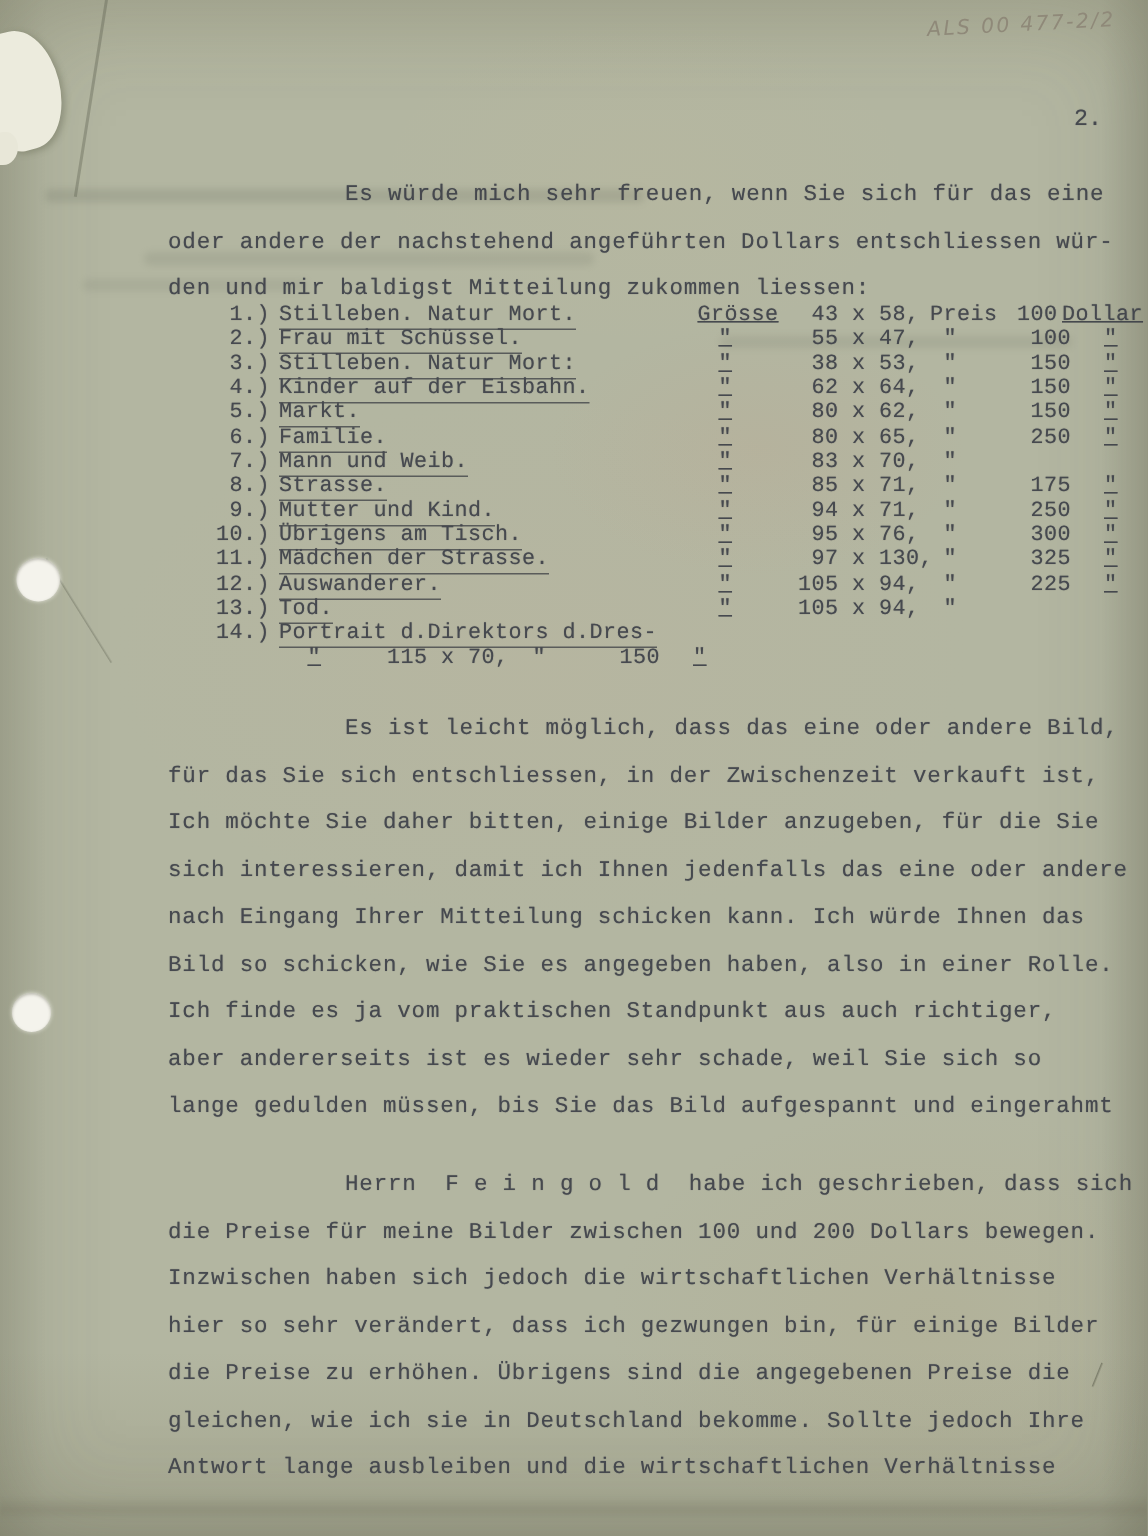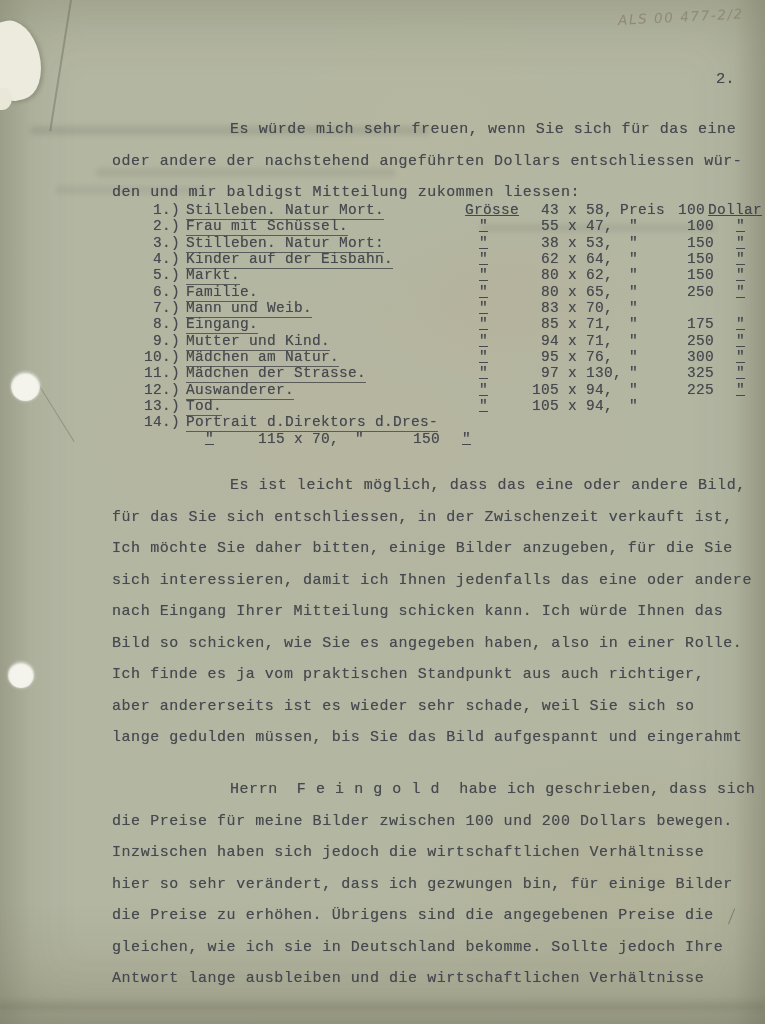--- a/index.html
+++ b/index.html
@@ -93,23 +93,23 @@
     </div>
 
   <div class="plist ink">
       <div class="trow"><span class="c-num">1.)</span><span class="c-title"><span class="utitle">Stilleben. Natur Mort.</span></span><span class="c-size">Grösse</span><span class="c-dim"> 43 x 58,</span><span class="c-plabel">Preis</span><span class="c-price">100</span><span class="c-cur">Dollar</span></div>
       <div class="trow"><span class="c-num">2.)</span><span class="c-title"><span class="utitle">Frau mit Schüssel.</span></span><span class="c-size ditto">"</span><span class="c-dim"> 55 x 47,</span><span class="c-plabel ditto">"</span><span class="c-price">100</span><span class="c-cur ditto">"</span></div>
       <div class="trow"><span class="c-num">3.)</span><span class="c-title"><span class="utitle">Stilleben. Natur Mort:</span></span><span class="c-size ditto">"</span><span class="c-dim"> 38 x 53,</span><span class="c-plabel ditto">"</span><span class="c-price">150</span><span class="c-cur ditto">"</span></div>
       <div class="trow"><span class="c-num">4.)</span><span class="c-title"><span class="utitle">Kinder auf der Eisbahn.</span></span><span class="c-size ditto">"</span><span class="c-dim"> 62 x 64,</span><span class="c-plabel ditto">"</span><span class="c-price">150</span><span class="c-cur ditto">"</span></div>
       <div class="trow"><span class="c-num">5.)</span><span class="c-title"><span class="utitle">Markt.</span></span><span class="c-size ditto">"</span><span class="c-dim"> 80 x 62,</span><span class="c-plabel ditto">"</span><span class="c-price">150</span><span class="c-cur ditto">"</span></div>
       <div class="trow"><span class="c-num">6.)</span><span class="c-title"><span class="utitle">Familie.</span></span><span class="c-size ditto">"</span><span class="c-dim"> 80 x 65,</span><span class="c-plabel ditto">"</span><span class="c-price">250</span><span class="c-cur ditto">"</span></div>
       <div class="trow"><span class="c-num">7.)</span><span class="c-title"><span class="utitle">Mann und Weib.</span></span><span class="c-size ditto">"</span><span class="c-dim"> 83 x 70,</span><span class="c-plabel ditto">"</span><span class="c-price"></span><span class="c-cur"></span></div>
-      <div class="trow"><span class="c-num">8.)</span><span class="c-title"><span class="utitle">Eingang.</span></span><span class="c-size ditto">"</span><span class="c-dim"> 85 x 71,</span><span class="c-plabel ditto">"</span><span class="c-price">175</span><span class="c-cur ditto">"</span></div>
+      <div class="trow"><span class="c-num">8.)</span><span class="c-title"><span class="utitle">Strasse.</span></span><span class="c-size ditto">"</span><span class="c-dim"> 85 x 71,</span><span class="c-plabel ditto">"</span><span class="c-price">175</span><span class="c-cur ditto">"</span></div>
       <div class="trow"><span class="c-num">9.)</span><span class="c-title"><span class="utitle">Mutter und Kind.</span></span><span class="c-size ditto">"</span><span class="c-dim"> 94 x 71,</span><span class="c-plabel ditto">"</span><span class="c-price">250</span><span class="c-cur ditto">"</span></div>
-      <div class="trow"><span class="c-num">10.)</span><span class="c-title"><span class="utitle">Mädchen am Natur.</span></span><span class="c-size ditto">"</span><span class="c-dim"> 95 x 76,</span><span class="c-plabel ditto">"</span><span class="c-price">300</span><span class="c-cur ditto">"</span></div>
+      <div class="trow"><span class="c-num">10.)</span><span class="c-title"><span class="utitle">Übrigens am Tisch.</span></span><span class="c-size ditto">"</span><span class="c-dim"> 95 x 76,</span><span class="c-plabel ditto">"</span><span class="c-price">300</span><span class="c-cur ditto">"</span></div>
       <div class="trow"><span class="c-num">11.)</span><span class="c-title"><span class="utitle">Mädchen der Strasse.</span></span><span class="c-size ditto">"</span><span class="c-dim"> 97 x 130,</span><span class="c-plabel ditto">"</span><span class="c-price">325</span><span class="c-cur ditto">"</span></div>
       <div class="trow"><span class="c-num">12.)</span><span class="c-title"><span class="utitle">Auswanderer.</span></span><span class="c-size ditto">"</span><span class="c-dim">105 x 94,</span><span class="c-plabel ditto">"</span><span class="c-price">225</span><span class="c-cur ditto">"</span></div>
       <div class="trow"><span class="c-num">13.)</span><span class="c-title"><span class="utitle">Tod.</span></span><span class="c-size ditto">"</span><span class="c-dim">105 x 94,</span><span class="c-plabel ditto">"</span><span class="c-price"></span><span class="c-cur"></span></div>
       <div class="trow"><span class="c-num">14.)</span><span class="c-title"><span class="utitle">Portrait d.Direktors d.Dres-</span></span></div>
       <div class="trow"><span class="c-num"></span><span class="c-size ditto">"</span><span class="c-dim">115 x 70,</span><span class="c-plabel ditto">"</span><span class="c-price">150</span><span class="c-cur ditto">"</span></div>
     </div>
 
   <div class="para ink" style="top:470px;">
       <div class="line">Es ist leicht möglich, dass das eine oder andere Bild,</div>
       <div class="line">für das Sie sich entschliessen, in der Zwischenzeit verkauft ist,</div>

